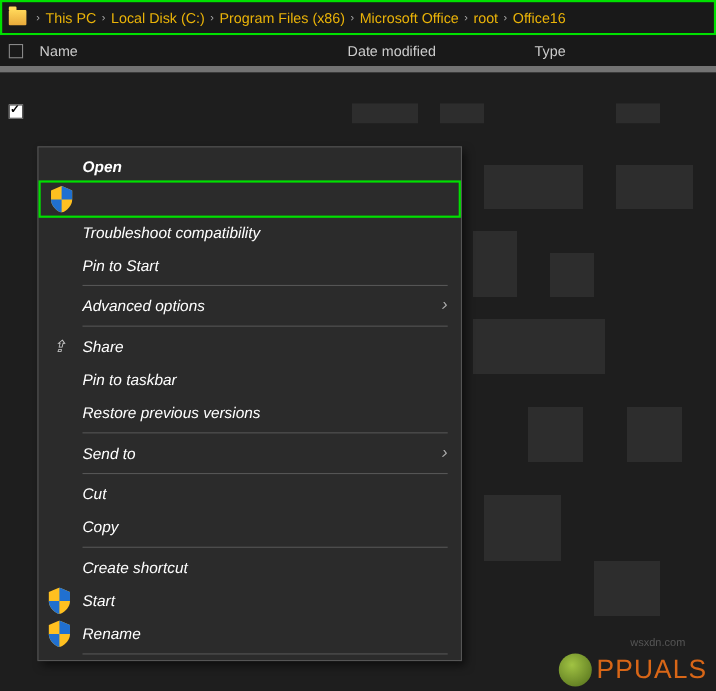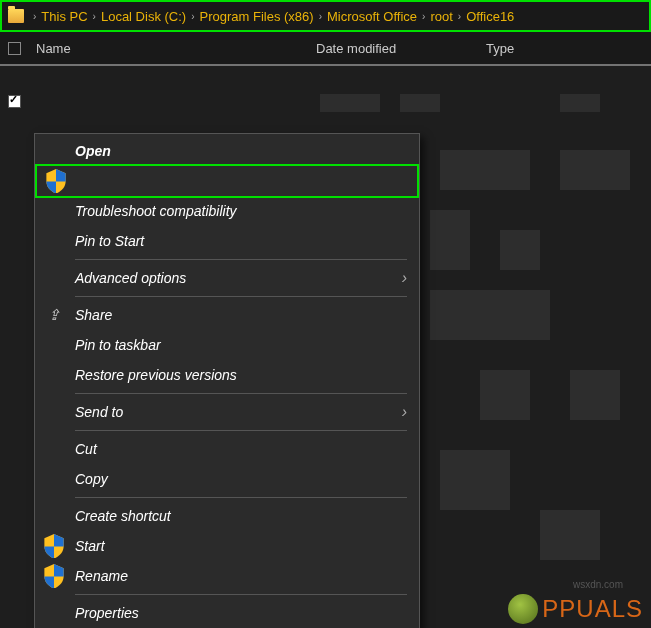--- a/index.html
+++ b/index.html
@@ -4,21 +4,21 @@
   <style>
     * { margin: 0; padding: 0; box-sizing: border-box; font-family: 'Segoe UI', Tahoma, sans-serif; }
     body { width: 651px; height: 628px; background: #1e1e1e; color: #fff; overflow: hidden; position: relative; }
     
     .breadcrumb-bar { display: flex; align-items: center; height: 32px; padding: 0 6px; border: 2px solid #00e000; background: #191919; }
     .folder-icon-small { width: 16px; height: 14px; background: linear-gradient(#ffd75a, #e8a93a); border-radius: 1px; margin-right: 4px; flex-shrink: 0; position: relative; }
     .folder-icon-small::before { content: ''; position: absolute; top: -3px; left: 0; width: 7px; height: 3px; background: #ffd75a; border-radius: 1px 1px 0 0; }
     .crumb-sep { color: #aaa; padding: 0 5px; font-size: 10px; }
     .crumb { color: #eab308; font-size: 13px; cursor: pointer; white-space: nowrap; }
     
-    .columns-header { display: flex; align-items: center; height: 34px; background: #191919; border-bottom: 2px solid #737373; padding-left: 8px; }
+    .columns-header { display: flex; align-items: center; height: 34px; background: #191919; border-bottom: 6px solid #737373; padding-left: 8px; }
     .col-check { width: 20px; display: flex; align-items: center; }
     .checkbox-empty { width: 13px; height: 13px; border: 1px solid #888; background: transparent; }
     .col { color: #ccc; font-size: 13px; padding: 0 8px; }
     .col-name { width: 280px; }
     .col-date { width: 170px; }
     .col-type { flex: 1; }
     
     .file-gap { height: 24px; background: #1e1e1e; }
     
     .file-row { display: flex; align-items: center; height: 22px; background: #777; padding-left: 8px; }
@@ -178,23 +178,19 @@
     <span class="menu-icon">
       <svg viewBox="0 0 16 18">
           <path d="M8 0 L15 3 V9 C15 13 12 16 8 18 C4 16 1 13 1 9 V3 Z" fill="#ffc020"></path>
           <path d="M8 0 L15 3 V9 L8 9 Z" fill="#2070d0"></path>
           <path d="M8 9 L8 18 C4 16 1 13 1 9 Z" fill="#2070d0"></path>
         </svg>
     </span>
     <span class="menu-label">Rename</span>
   </div>
   <div class="menu-sep"></div>
-  <div class="menu-item">
-    <span class="menu-icon"></span>
-    <span class="menu-label">Properties</span>
-  </div>
 </div>
 
 <div class="wsx">wsxdn.com</div>
 <div class="watermark">
   <div class="watermark-logo"></div>
   <div class="watermark-text">PPUALS</div>
 </div>
 
 </body></html>

